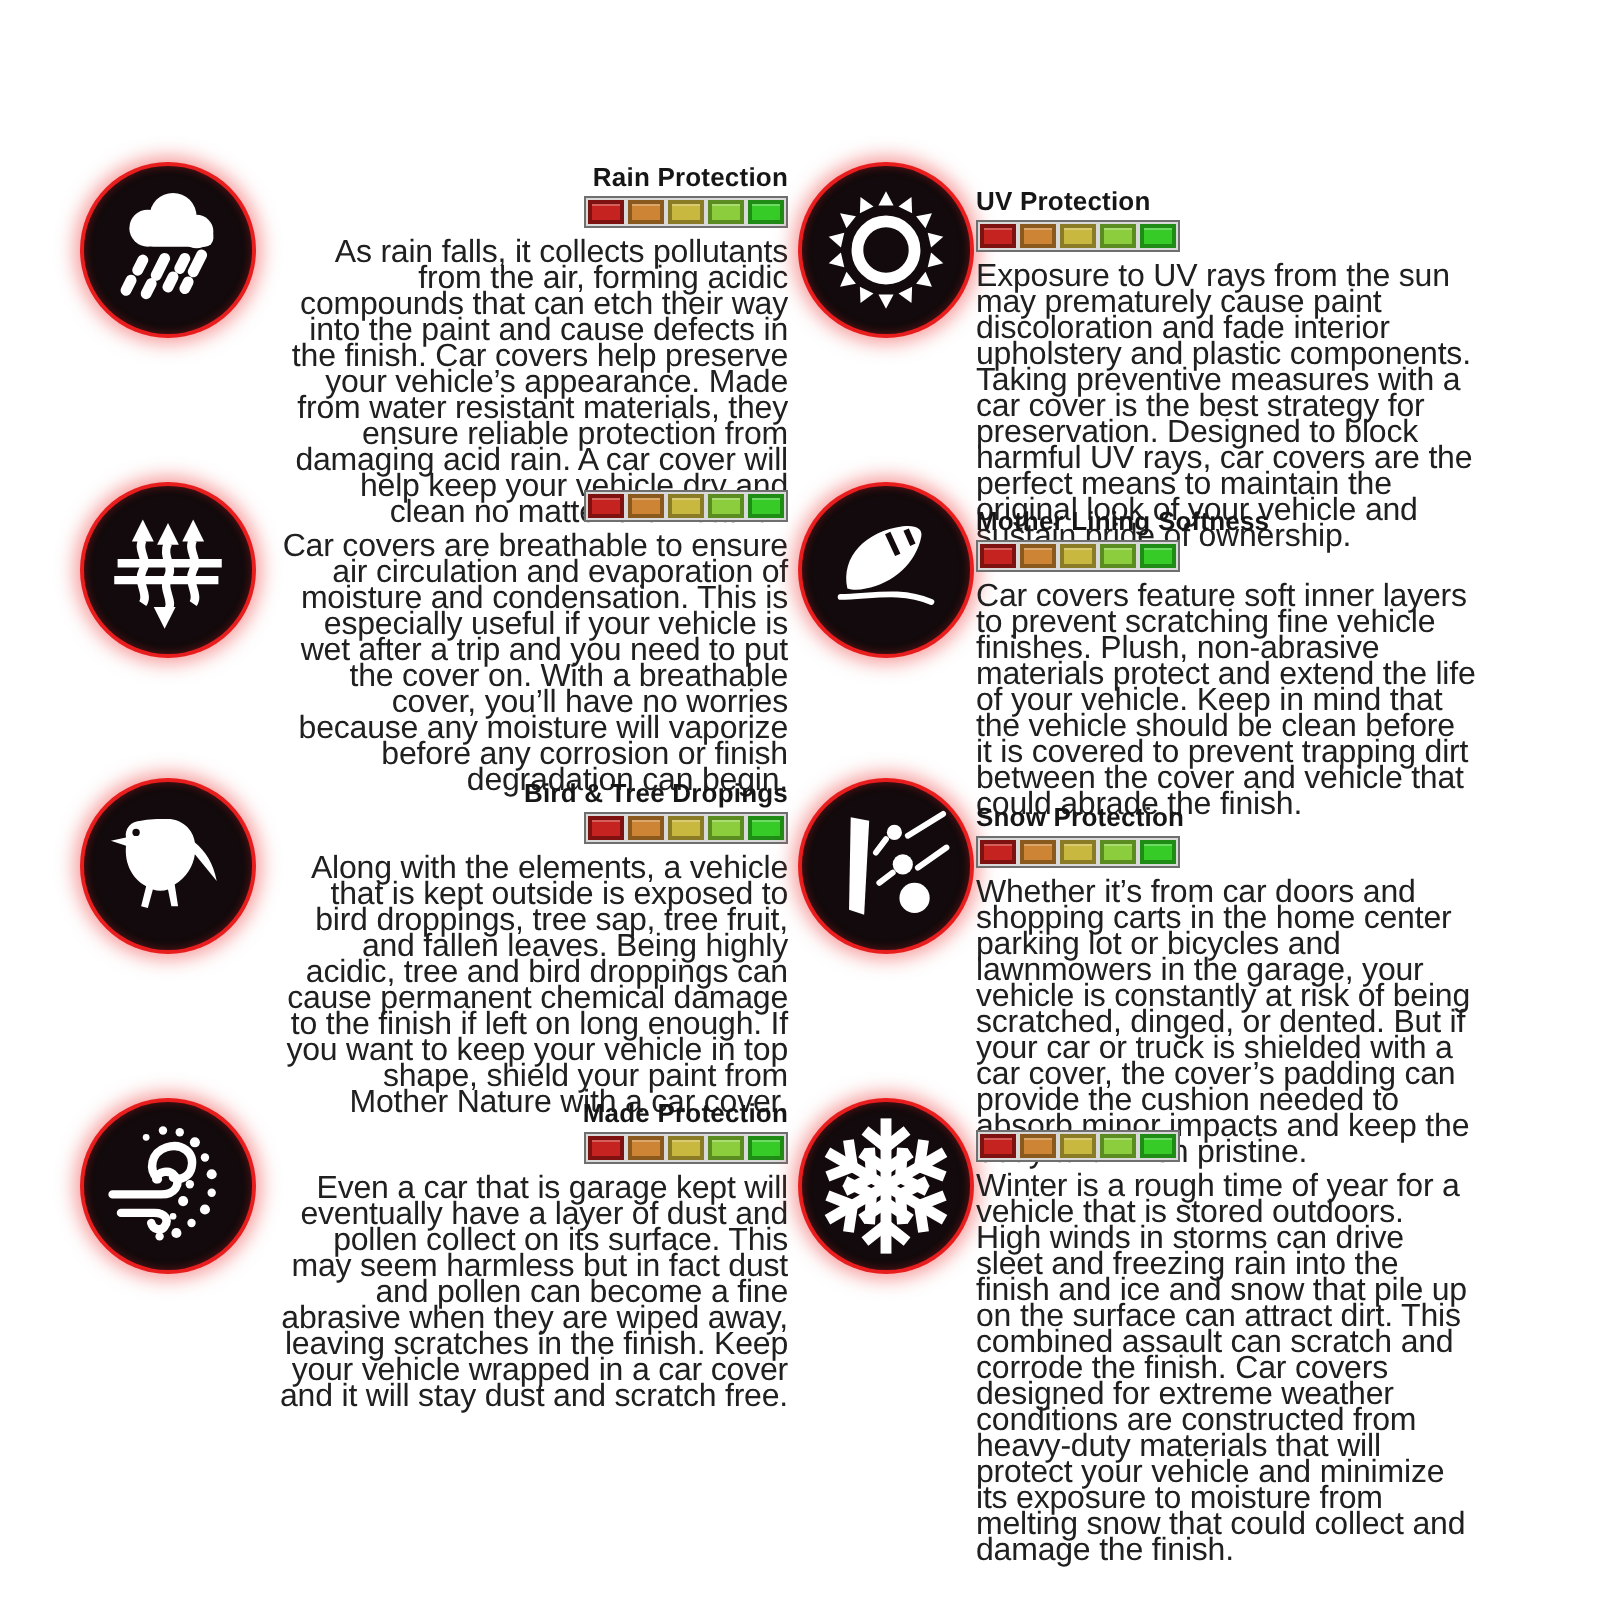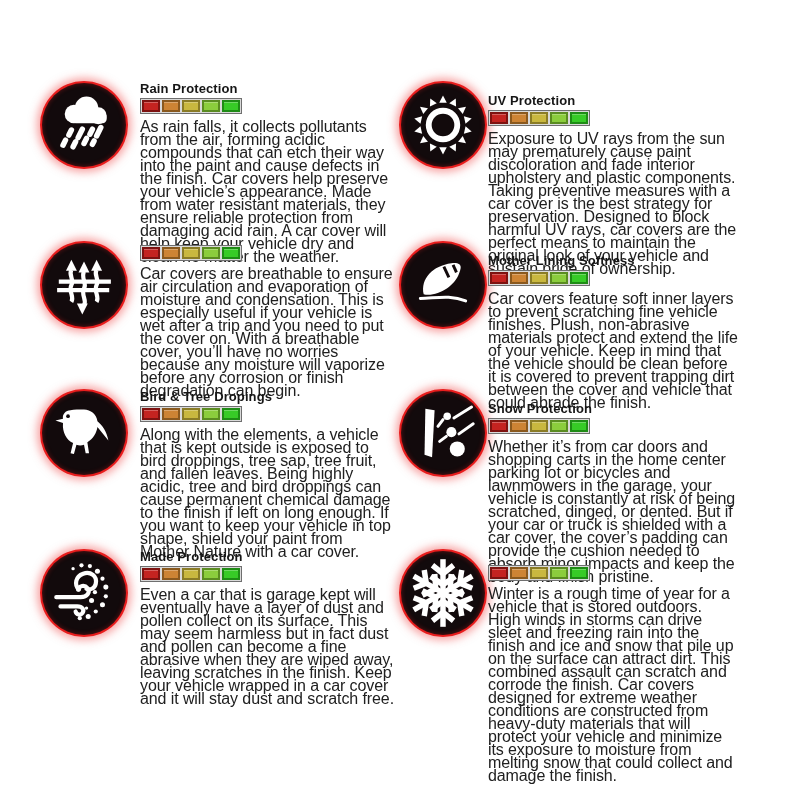--- a/index.html
+++ b/index.html
@@ -10,21 +10,21 @@
   .sec{position:absolute;width:360px;}
   .sec .icon{
     position:absolute;left:0;top:1px;width:84px;height:84px;border-radius:50%;
     background:#120a0c;
     box-shadow:0 0 0 2px #e81d1d, 0 0 9px 5px rgba(240,70,70,.50), inset 0 0 5px rgba(255,40,40,.35);
     display:flex;align-items:center;justify-content:center;
   }
   .sec .icon svg{width:84px;height:84px;display:block;}
   .sec .content{position:absolute;top:0;}
   .col-left{left:42px;}
-  .col-left .content{left:98px;width:254px;}
+  .col-left .content{left:98px;width:254px;text-align:right;}
   .col-right{left:401px;}
   .col-right .content{left:87px;width:250px;margin-top:12px;}
   .row1{top:82px;} .row2{top:242px;} .row3{top:390px;} .row4{top:550px;}
   .title{
     font-size:13px;font-weight:bold;line-height:13px;color:#161616;letter-spacing:.1px;
   }
   .bar{
     display:inline-flex;gap:2px;margin:3px 0 6px 0;padding:1px;
     border:1px solid #6f6f6f;background:#d9d9d9;line-height:0;
   }

